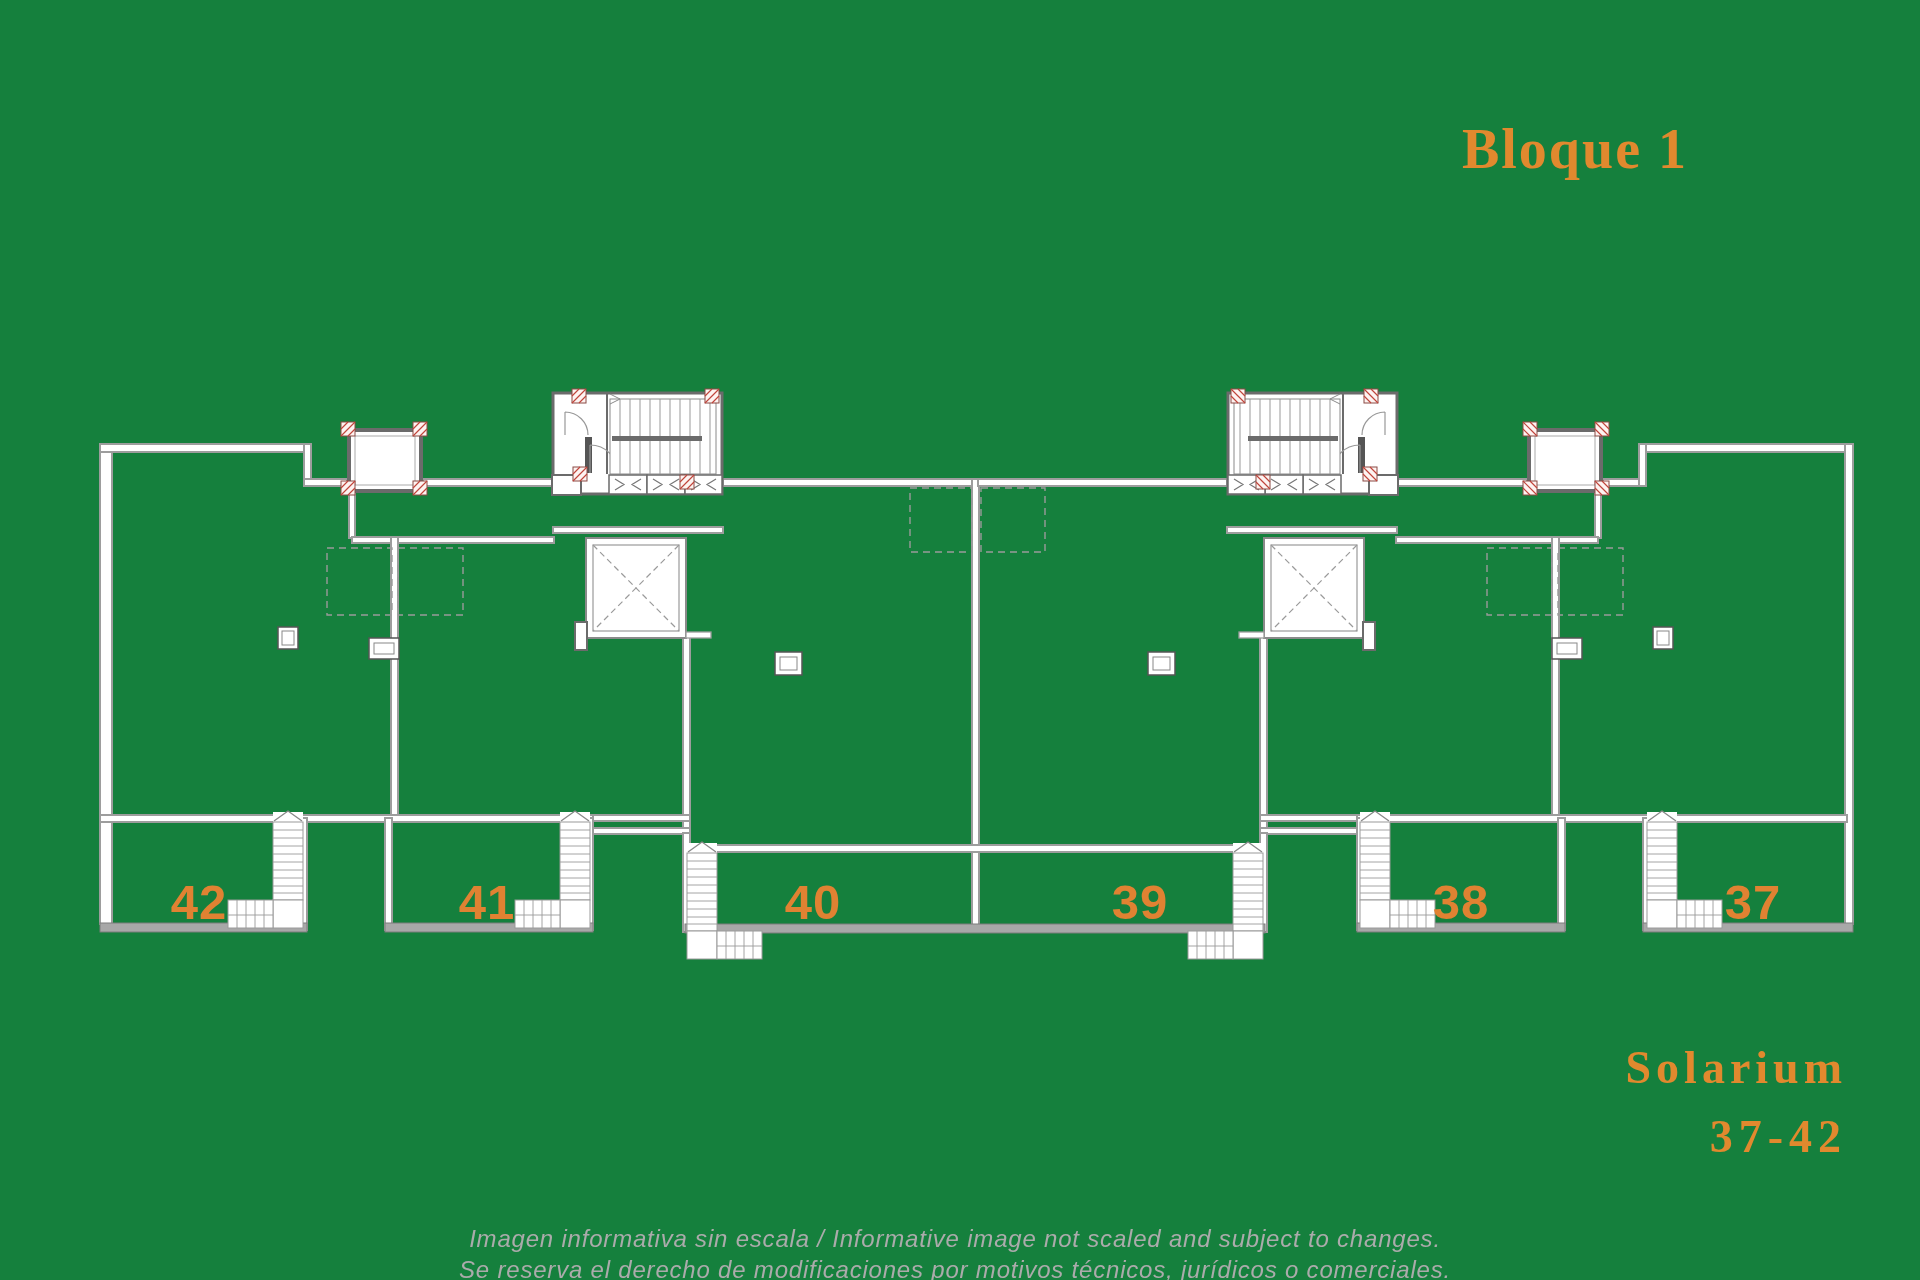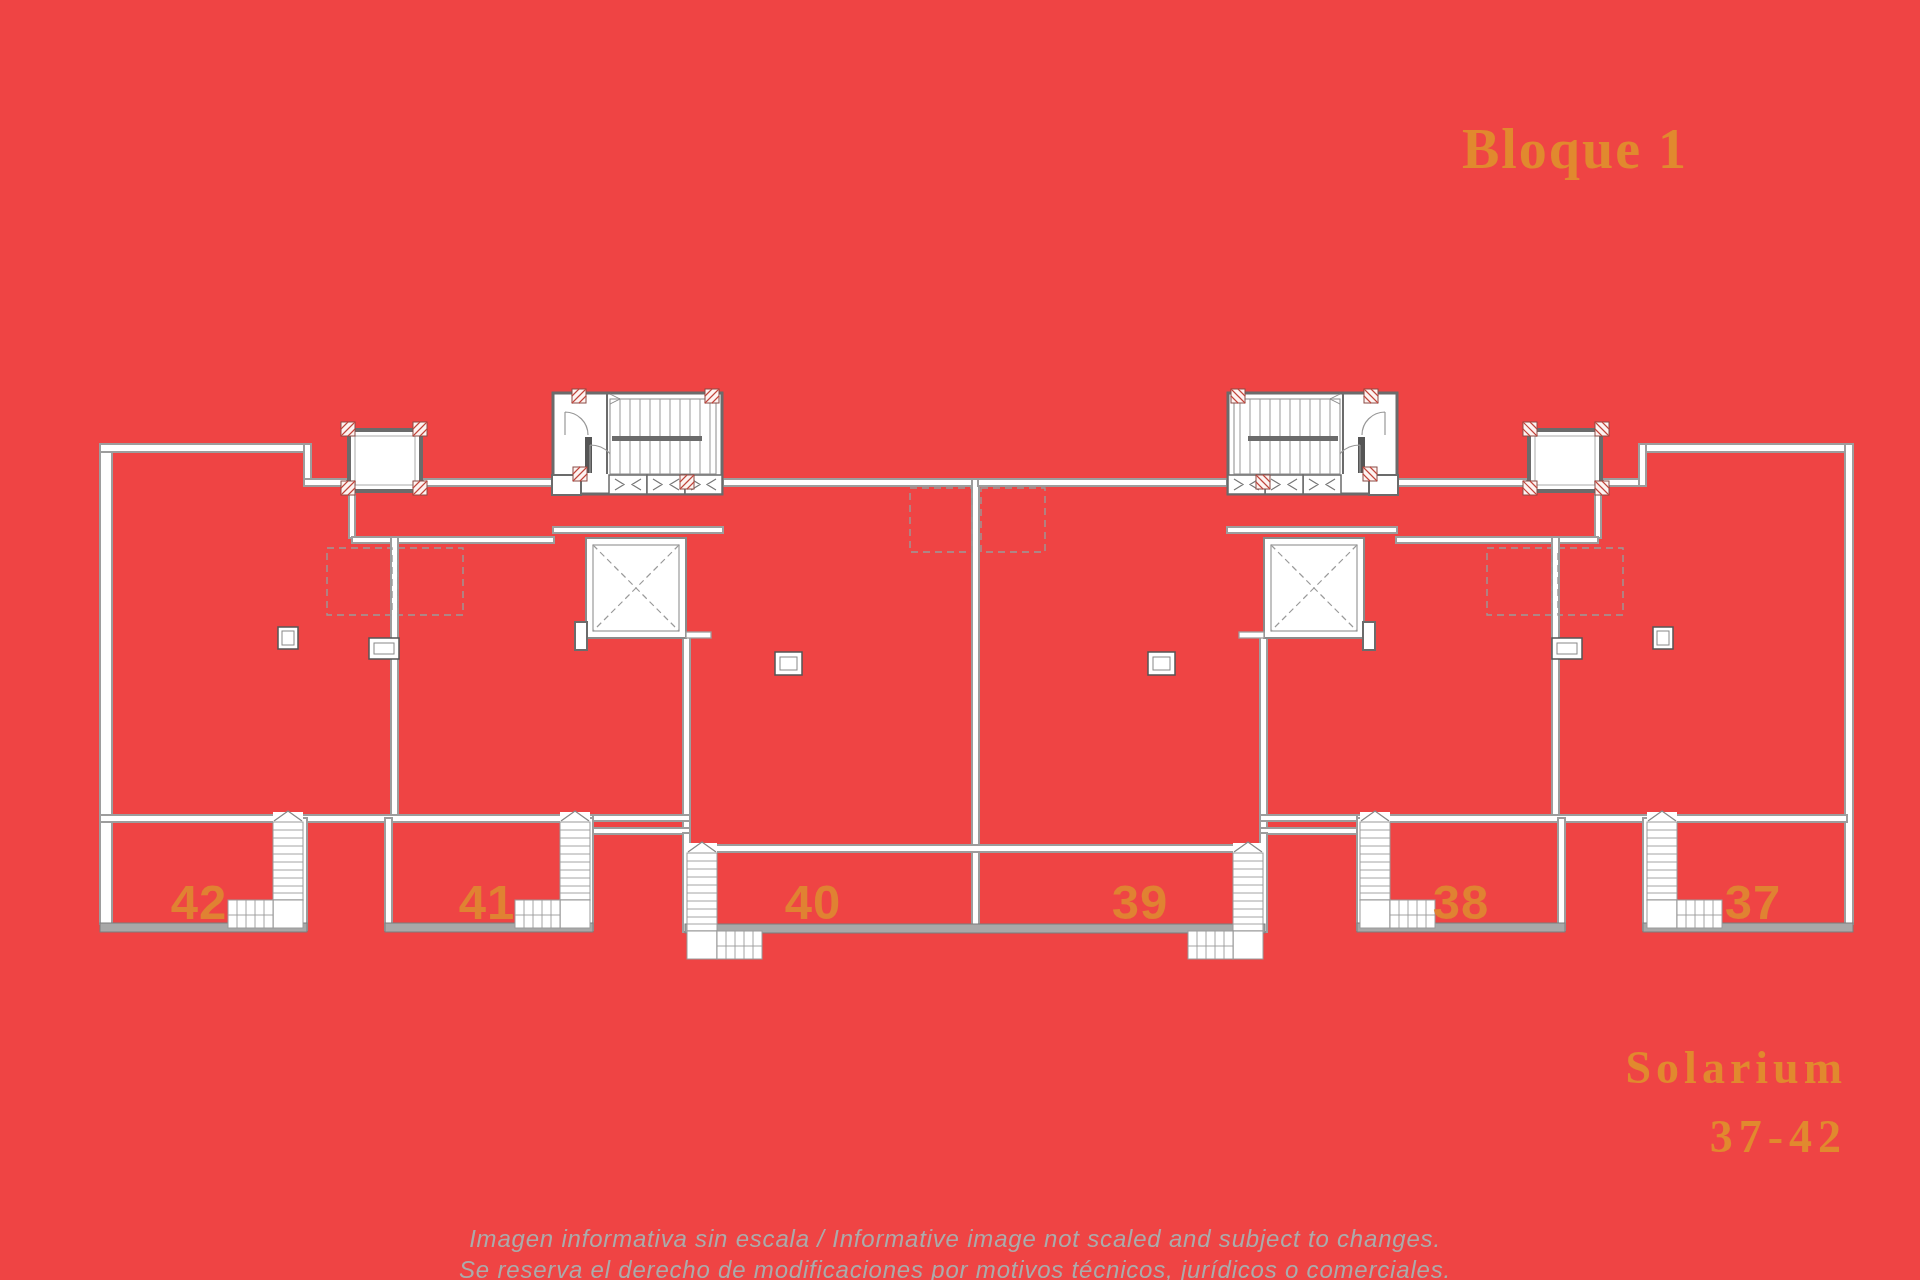--- a/index.html
+++ b/index.html
@@ -1,16 +1,16 @@
 <!DOCTYPE html>
 <html><head>
 <meta charset="utf-8">
 <style>
   html,body{margin:0;padding:0;background:#ffffff;}
-  .page{position:relative;width:1920px;height:1280px;background:#ef4444;overflow:hidden;
+  .page{position:relative;width:1920px;height:1280px;background:#15803d;overflow:hidden;
         font-family:"Liberation Sans",sans-serif;}
   svg{display:block;}
   .walls{shape-rendering:crispEdges;}
   text{user-select:none;}
   .title-serif{font-family:"Liberation Serif","DejaVu Serif",serif;font-weight:bold;}
   .unit-num{font-family:"Liberation Sans","DejaVu Sans",sans-serif;font-weight:bold;letter-spacing:1px;}
   .disclaimer{font-family:"Liberation Sans","DejaVu Sans",sans-serif;font-style:italic;letter-spacing:0.8px;}
 </style>
 </head>
 <body>

